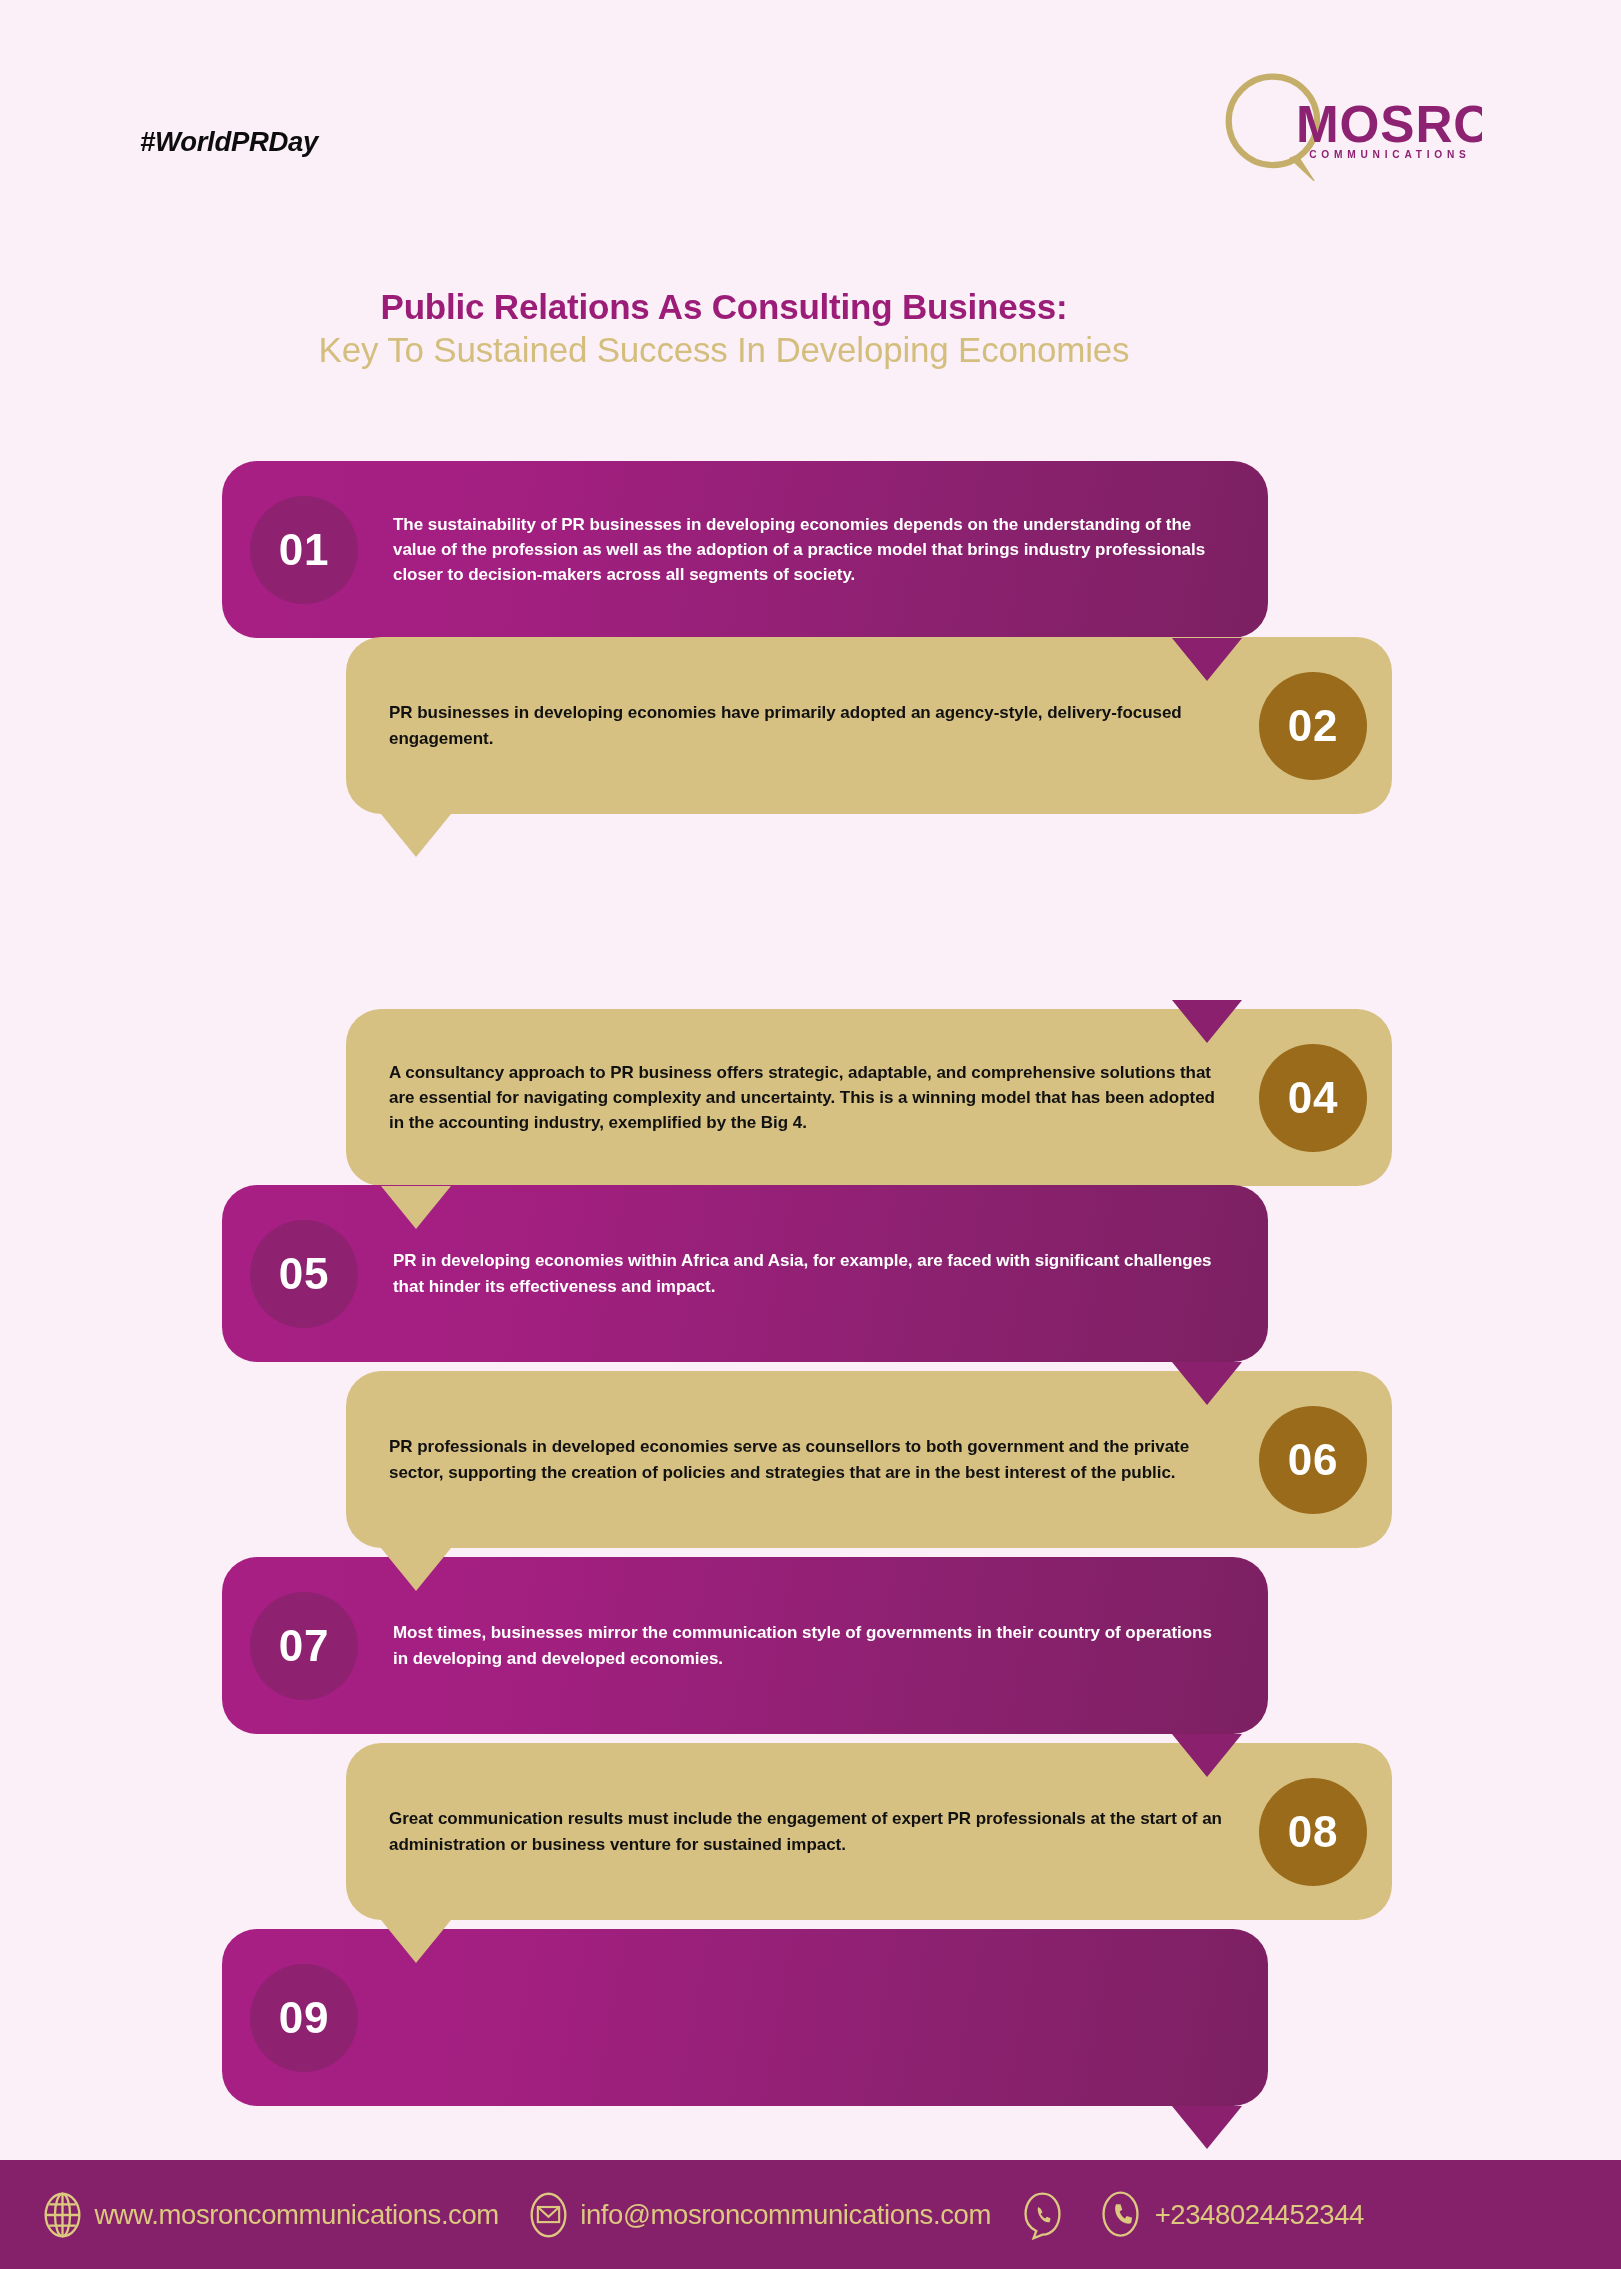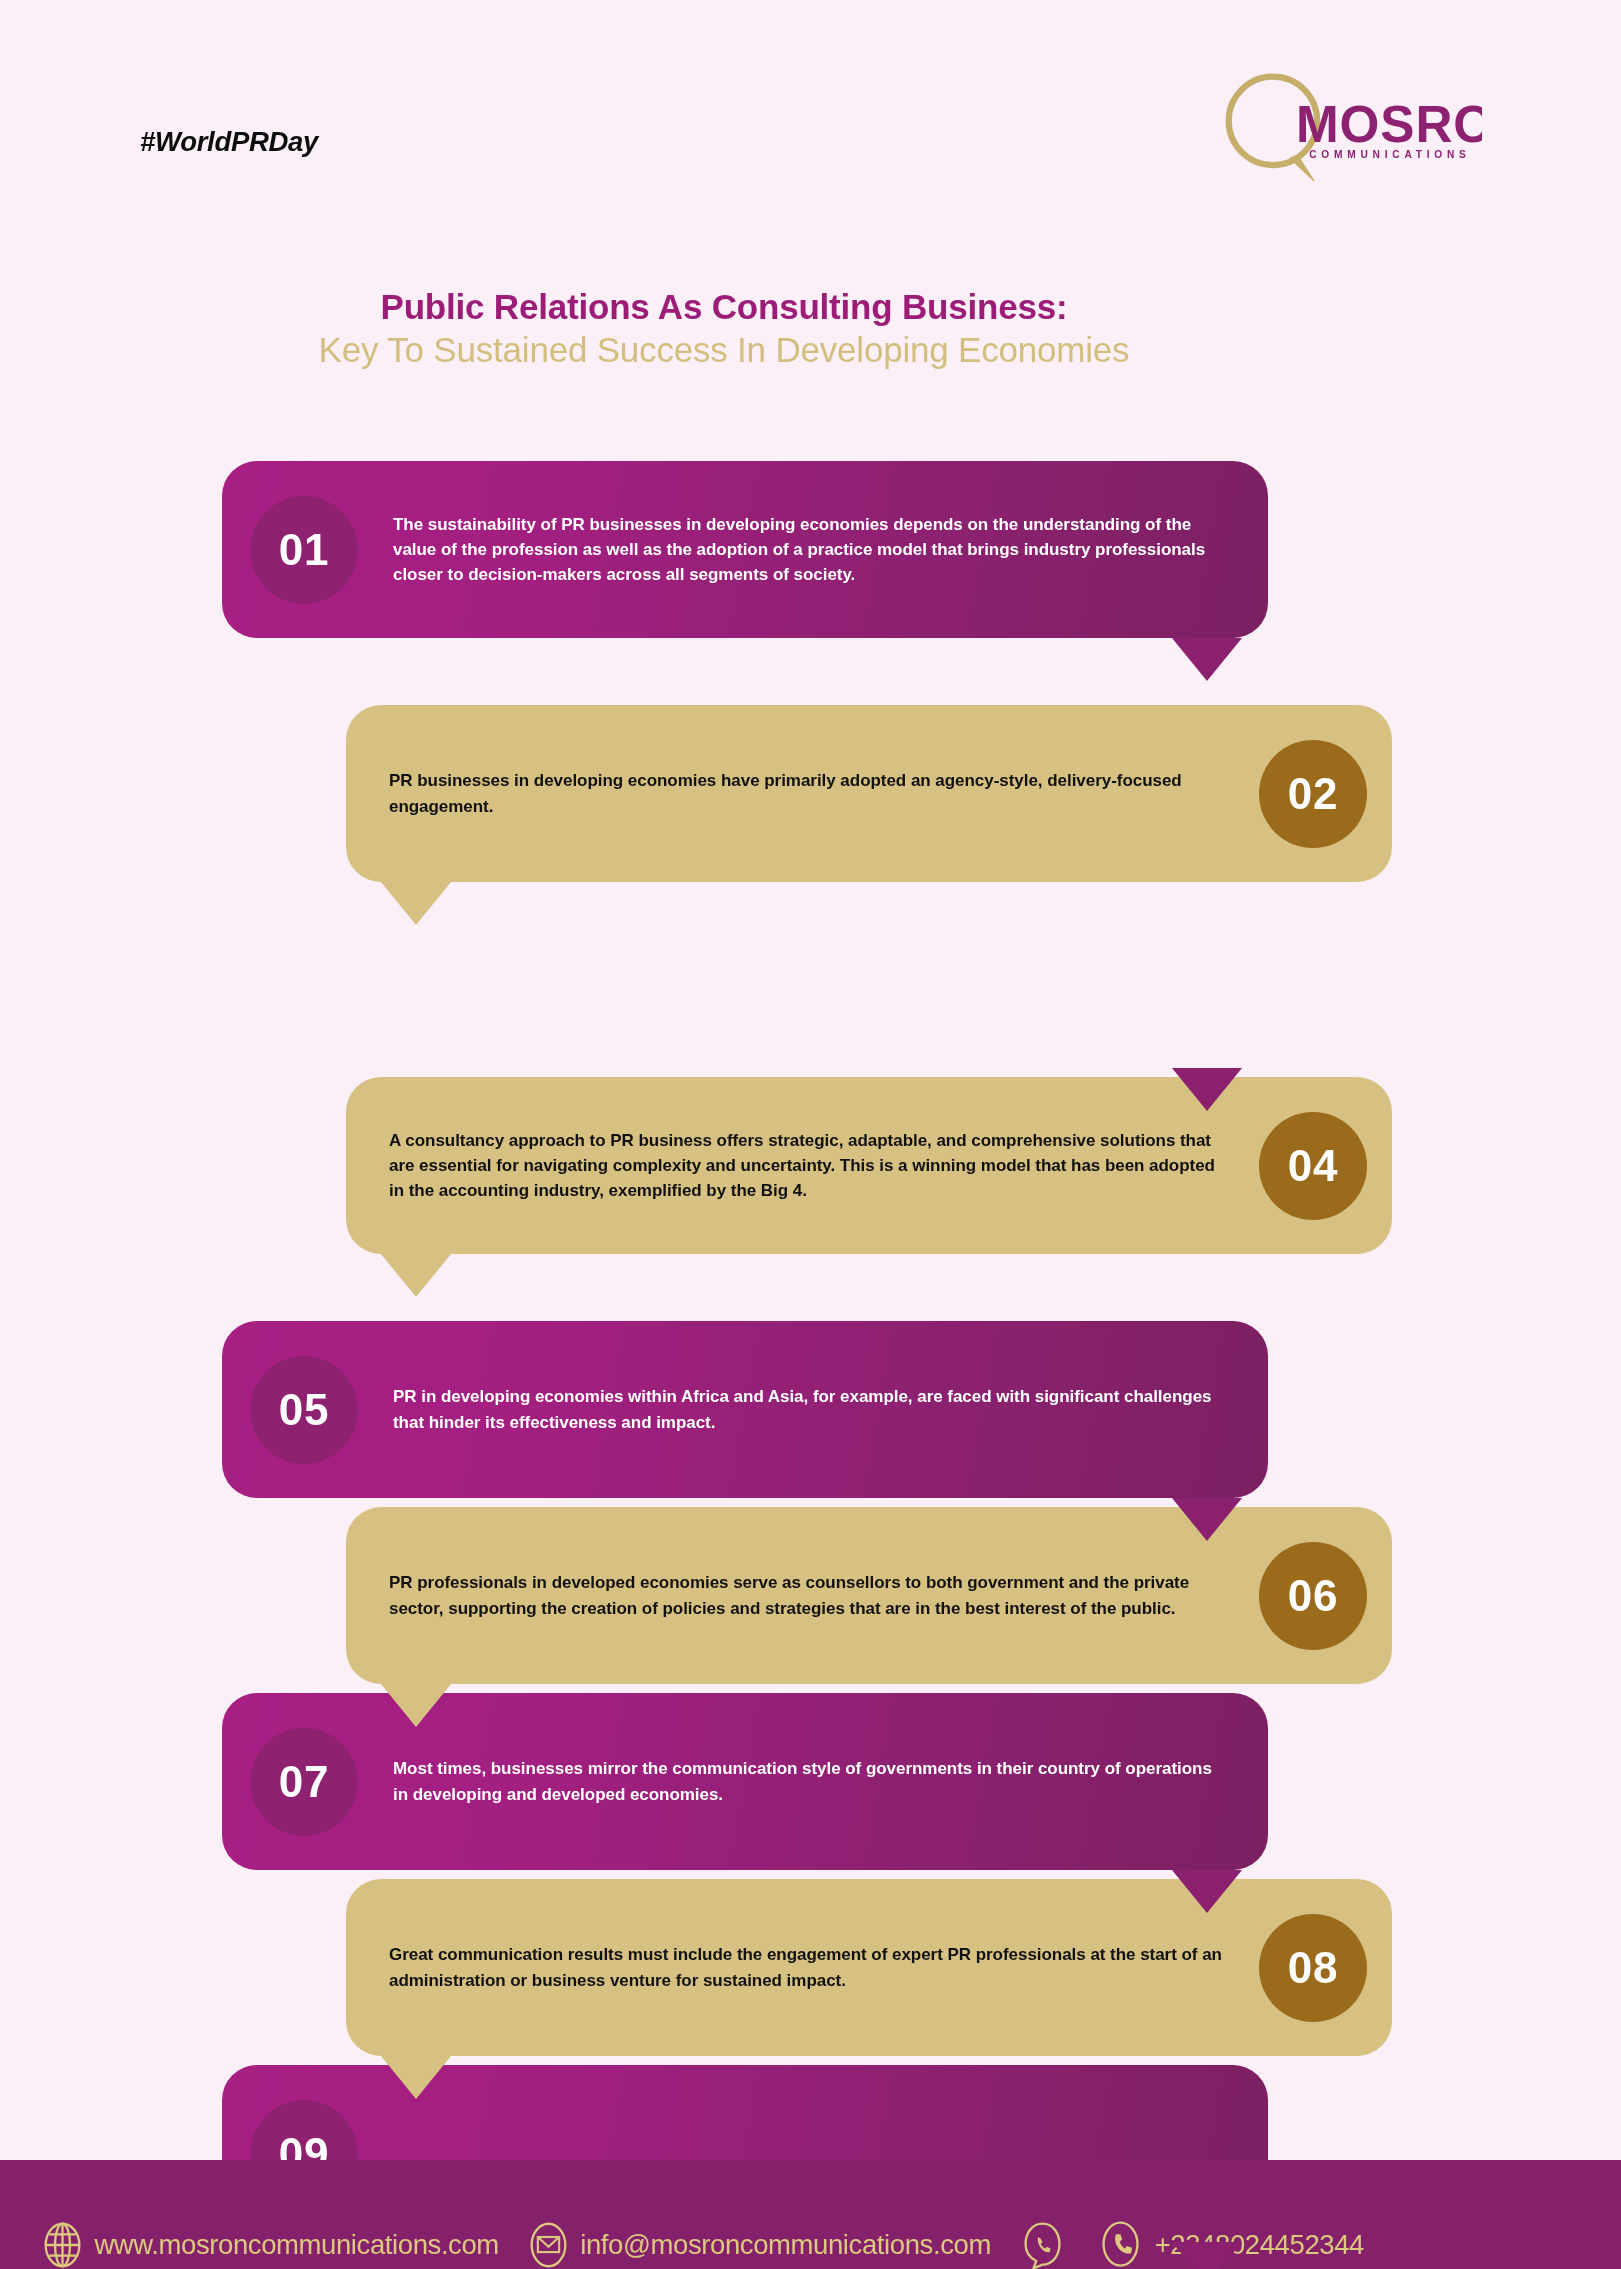--- a/index.html
+++ b/index.html
@@ -72,21 +72,21 @@
     position: absolute;
     top: 461px;
     left: 0;
     width: 1622px;
   }
 
   .item {
     position: relative;
     height: 186px;
   }
-  .item.tall { height: 244px; }
+  .item.tall { height: 176px; }
 
   .card {
     position: absolute;
     height: 177px;
     border-radius: 35px;
     display: flex;
     align-items: center;
   }
 
   
@@ -169,21 +169,21 @@
 
   
   .footer {
     position: absolute;
     left: 0;
     bottom: 0;
     width: 1622px;
     height: 110px;
     background: #85216A;
     display: flex;
-    align-items: flex-end;
+    align-items: center;
   }
   .footer-inner {
     display: flex;
     align-items: center;
     width: 100%;
     padding-left: 43px;
     padding-right: 26.6px;
     gap: 0px;
   }
   .f-item {

